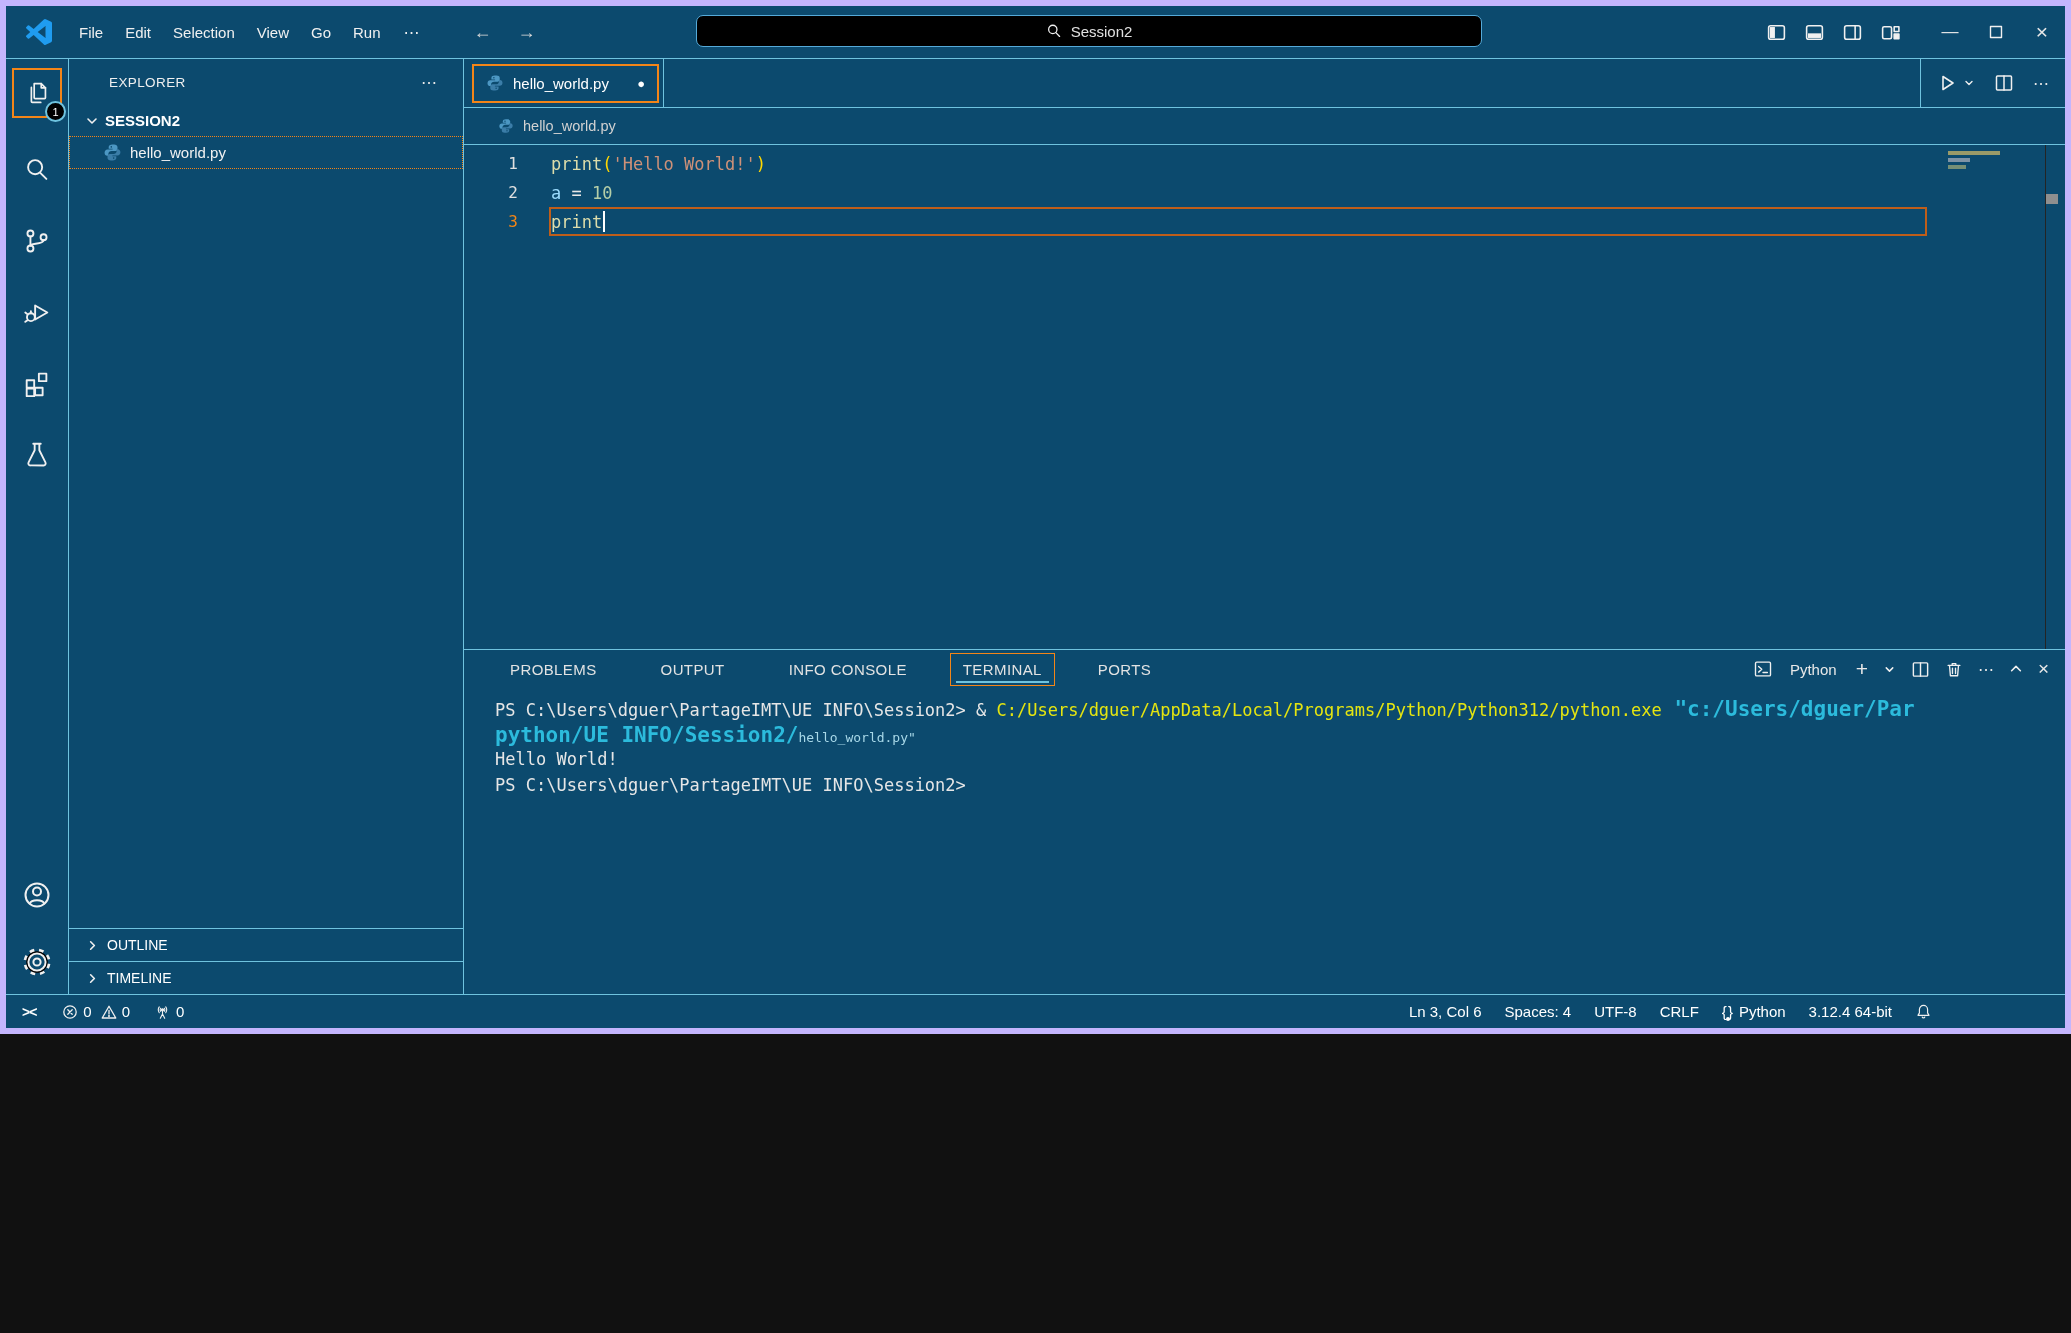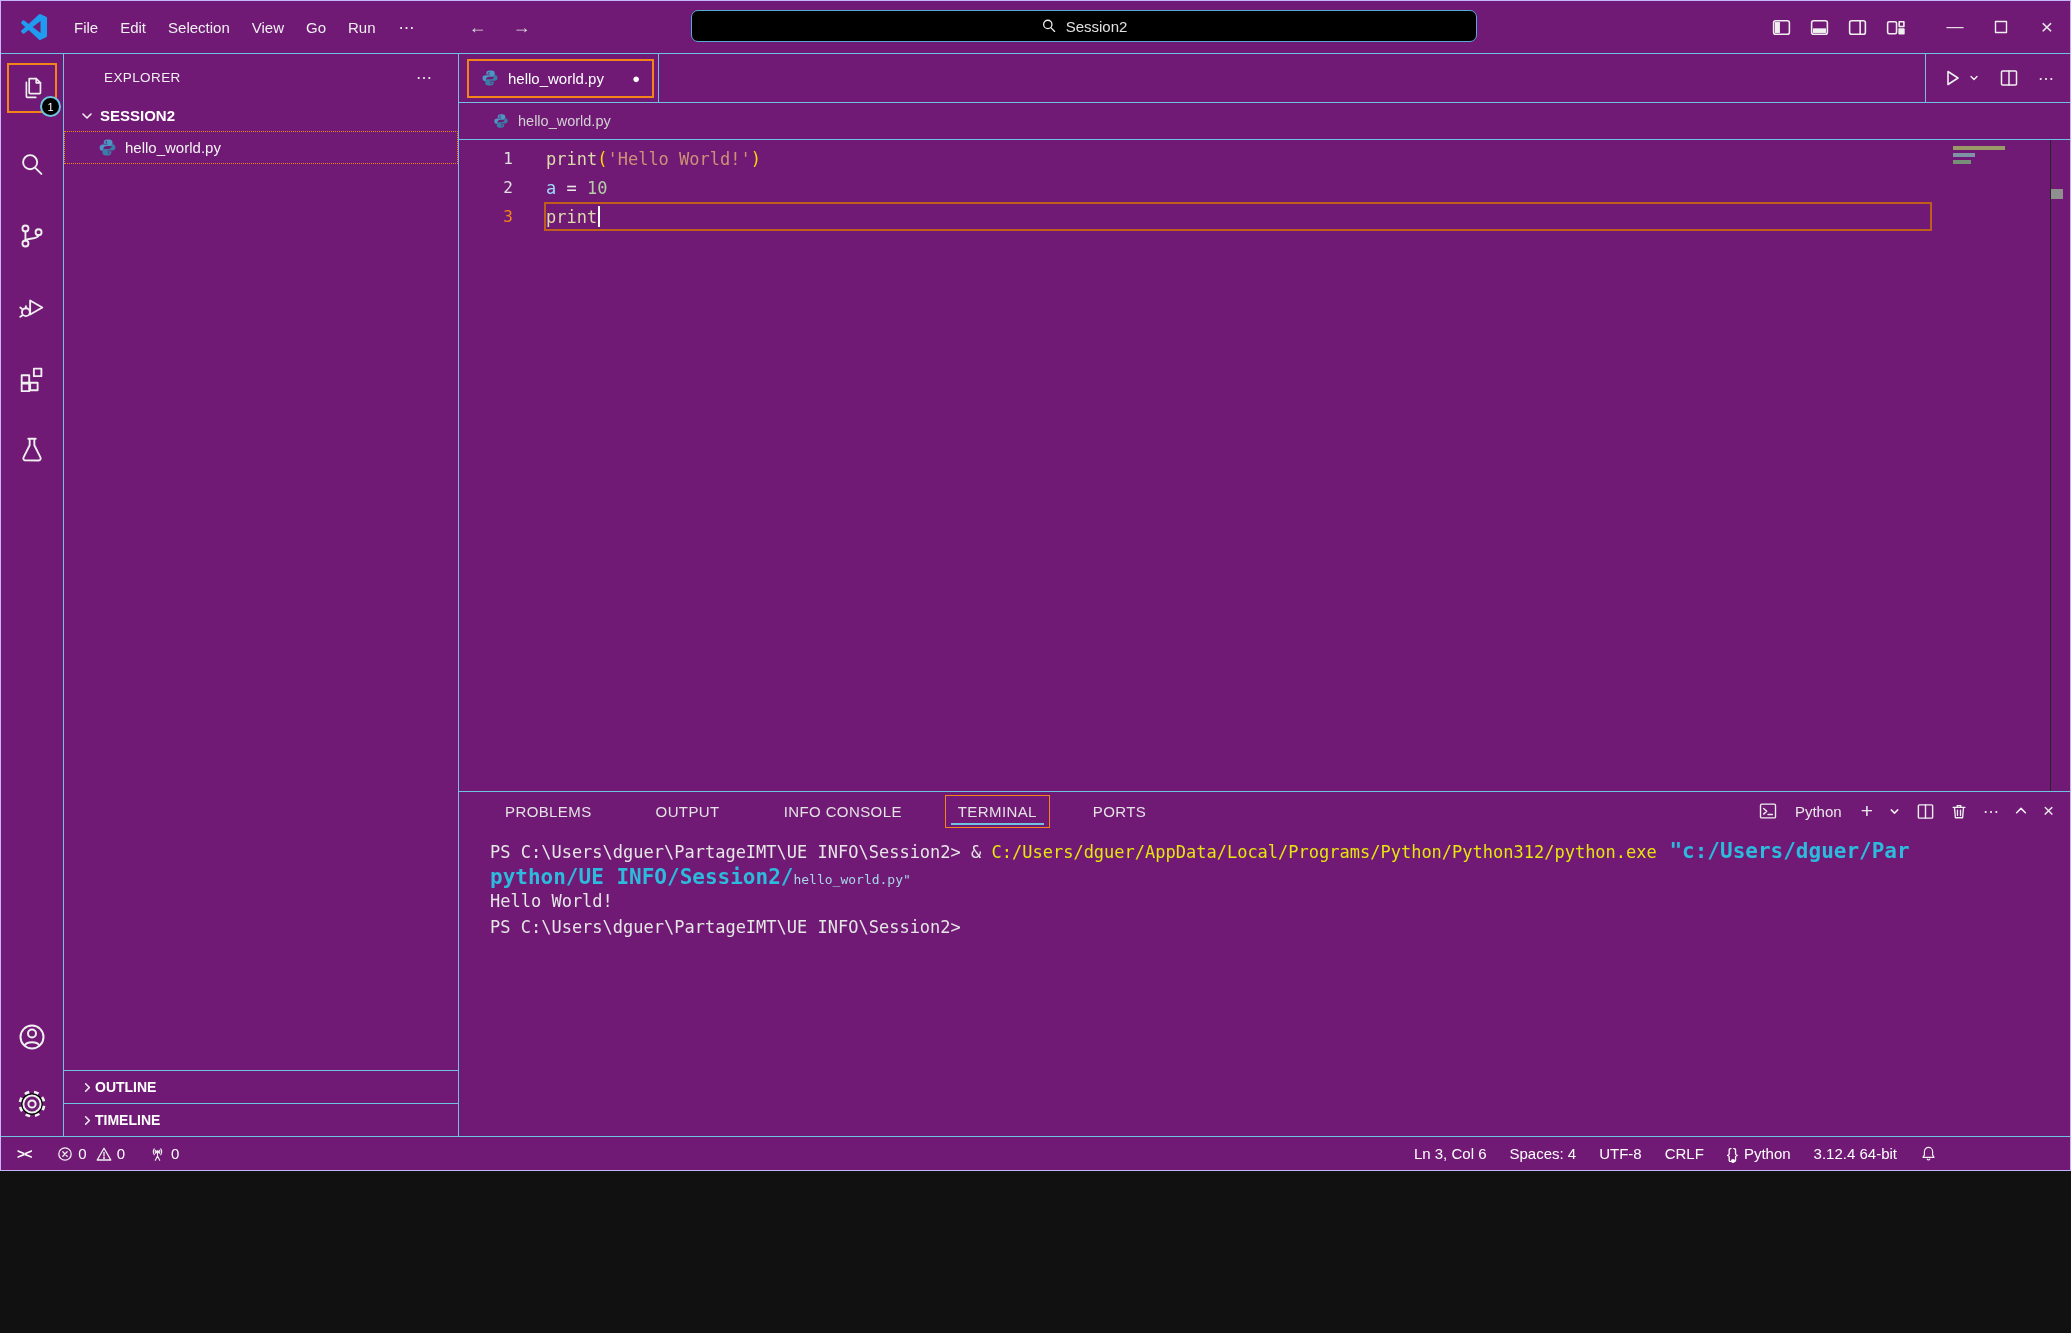--- a/index.html
+++ b/index.html
@@ -1,16 +1,16 @@
 <!DOCTYPE html>
 <html><head>
 <meta charset="utf-8">
 <style>
   html,body{margin:0;padding:0;background:#111;}
-  .window{position:relative;width:2071px;height:1171px;background:#701a75;border:1px solid #c4b5fd;
+  .window{position:relative;width:2071px;height:1034px;background:#0c4a6e;border:6px solid #c4b5fd;
     box-sizing:border-box;display:flex;flex-direction:column;overflow:hidden;
     font-family:"Liberation Sans",sans-serif;color:#e8e8e8;}
   svg{display:block}
   .ic{stroke:#f0f0f0;fill:none;stroke-width:1.8;stroke-linecap:round;stroke-linejoin:round}
 
   
   .titlebar{height:52px;border-bottom:1px solid #6fc3df;display:flex;align-items:center;position:relative;flex:none;}
   .vslogo{margin:0 16px 0 20px;}
   .menu{padding:0 11px;font-size:15px;color:#f0f0f0;cursor:default;}
   .menu-more{padding:0 12px;font-size:16px;}
@@ -32,22 +32,22 @@
 
   
   .sidebar{width:395px;border-right:1px solid #6fc3df;display:flex;flex-direction:column;flex:none;box-sizing:border-box;}
   .sb-head{height:46px;display:flex;align-items:center;justify-content:space-between;padding:0 26px 0 40px;flex:none;}
   .sb-title{font-size:13.5px;letter-spacing:.4px;color:#f0f0f0;}
   .sb-more{font-size:16px;color:#e8e8e8;}
   .sb-section{height:31px;display:flex;align-items:center;padding-left:15px;gap:5px;font-weight:bold;font-size:15px;color:#fff;flex:none;}
   .sb-file{height:33px;display:flex;align-items:center;padding-left:33px;gap:8px;font-size:15px;
     border:1px dotted #f38518;box-sizing:border-box;flex:none;color:#f2f2f2;}
   .sb-fill{flex:1;}
-  .sb-sec-bottom{height:32px;border-top:1px solid #6fc3df;display:flex;align-items:center;padding-left:16px;
-    font-weight:bold;font-size:14px;color:#fff;flex:none;}
+  .sb-sec-bottom{height:32px;border-top:1px solid #6fc3df;display:flex;align-items:center;padding-left:16px;gap:7px;
+    font-weight:normal;font-size:14px;color:#fff;flex:none;}
 
   
   .editor-col{flex:1;display:flex;flex-direction:column;min-width:0;}
   .tabbar{height:48px;border-bottom:1px solid #6fc3df;display:flex;align-items:center;flex:none;}
   .tab{margin-left:8px;width:187px;height:39px;border:2px solid #f38518;box-sizing:border-box;
     display:flex;align-items:center;padding:0 12px;gap:9px;font-size:15px;color:#fff;}
   .tab-dot{margin-left:auto;font-size:13px;color:#fff;}
   .tabsep{width:1px;align-self:stretch;background:#6fc3df;margin-left:4px;}
   .tab-fill{flex:1;}
   .editor-actions{align-self:stretch;display:flex;align-items:center;gap:19px;padding:0 16px;border-left:1px solid #6fc3df;}

